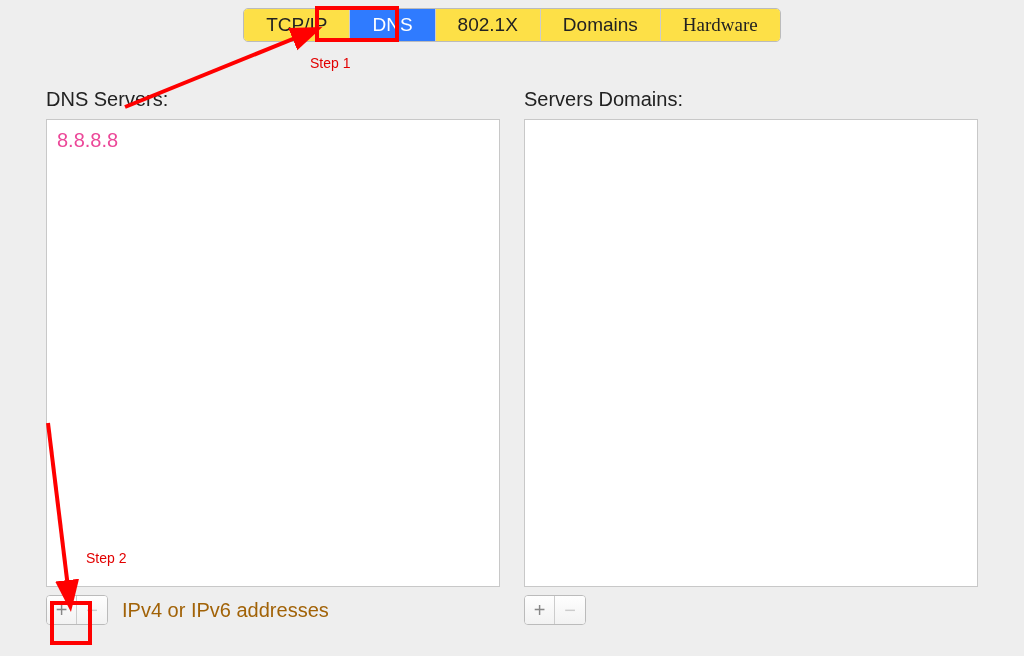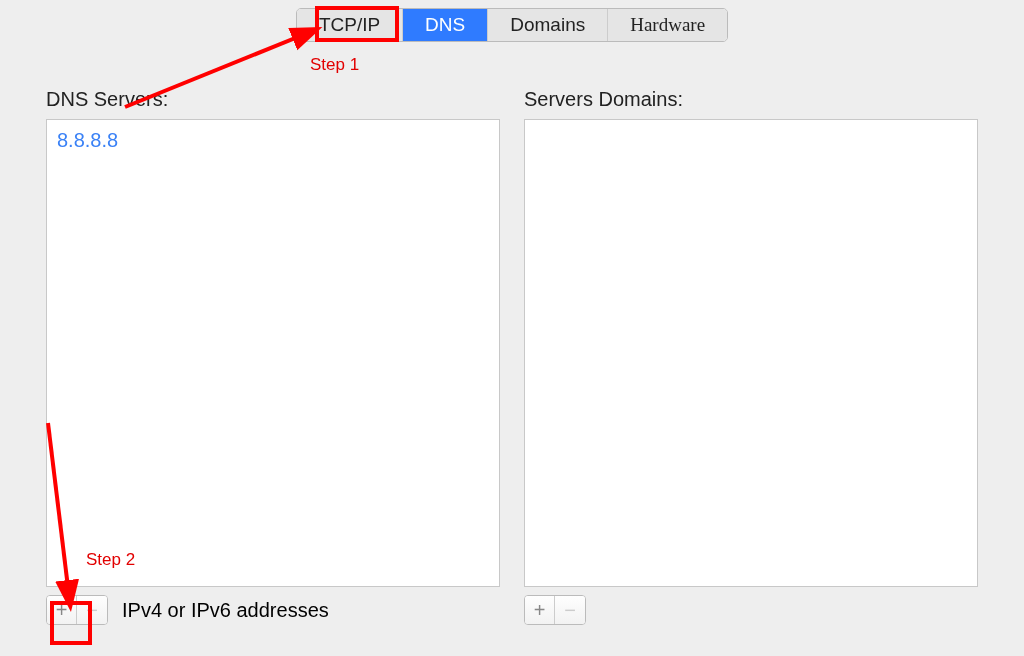--- a/index.html
+++ b/index.html
@@ -32,21 +32,21 @@
       display: inline-flex;
       border: 1px solid #bbb;
       border-radius: 5px;
       overflow: hidden;
       background: #fff;
     }
     .tab {
       padding: 5px 22px;
       font-size: 19px;
       color: #222;
-      background: #e5e5e5;
+      background: #fde047;
       border-right: 1px solid #ccc;
       cursor: pointer;
       user-select: none;
     }
     .tab:last-child {
       border-right: none;
       font-family: Liberation Serif, serif;
     }
     .tab.selected {
       background: #2f7bff;
@@ -70,21 +70,21 @@
     .list-box {
       background: #fff;
       border: 1px solid #c8c8c8;
       flex: 1;
       min-height: 468px;
       padding: 6px 10px;
       overflow: auto;
     }
     .list-item {
       font-size: 20px;
-      color: #3b82f6;
+      color: #ec4899;
       line-height: 1.4;
       cursor: default;
     }
     .footer-row {
       display: flex;
       align-items: center;
       margin-top: 8px;
       gap: 0;
     }
     .btn-group {
@@ -110,48 +110,49 @@
     .icon-btn:last-child {
       border-right: none;
     }
     .icon-btn.disabled {
       color: #ccc;
       cursor: default;
     }
     .footer-text {
       margin-left: 14px;
       font-size: 20px;
-      color: #000000;
+      color: #a16207;
     }
     
     .annotation-box {
       position: absolute;
       border: 4px solid #ff0000;
       pointer-events: none;
     }
     .annotation-text {
       position: absolute;
       color: #e20000;
-      font-size: 17px;
+      font-size: 14px;
       pointer-events: none;
     }
     .annotation-arrow {
       position: absolute;
       pointer-events: none;
     }
   </style>
 </head>
 <body>
 
 <div class="window">
 
   <div class="tab-bar">
     <div class="tab-group">
       <div class="tab">TCP/IP</div>
       <div class="tab selected">DNS</div>
+      <div class="tab">802.1X</div>
       <div class="tab">Domains</div>
       <div class="tab">Hardware</div>
     </div>
   </div>
 
   <div class="content">
 
     <div class="panel">
       <div class="panel-label">DNS Servers:</div>
       <div class="list-box">

